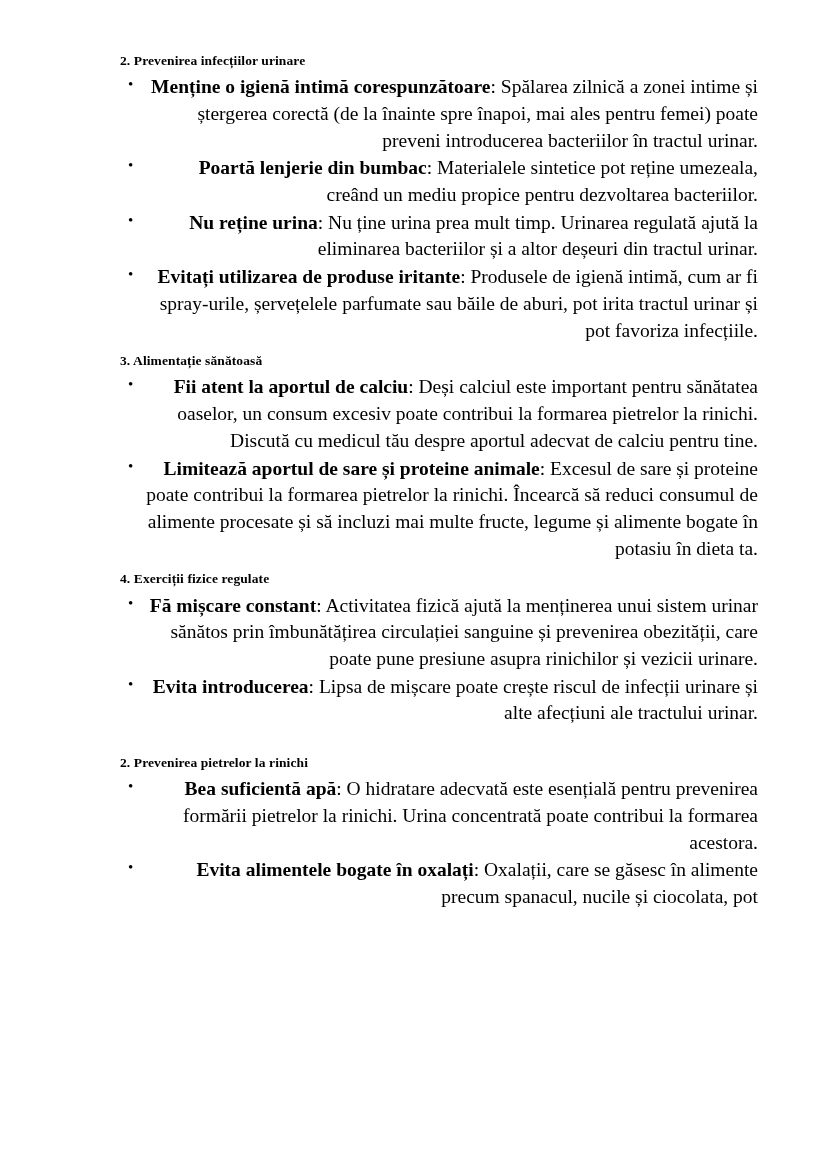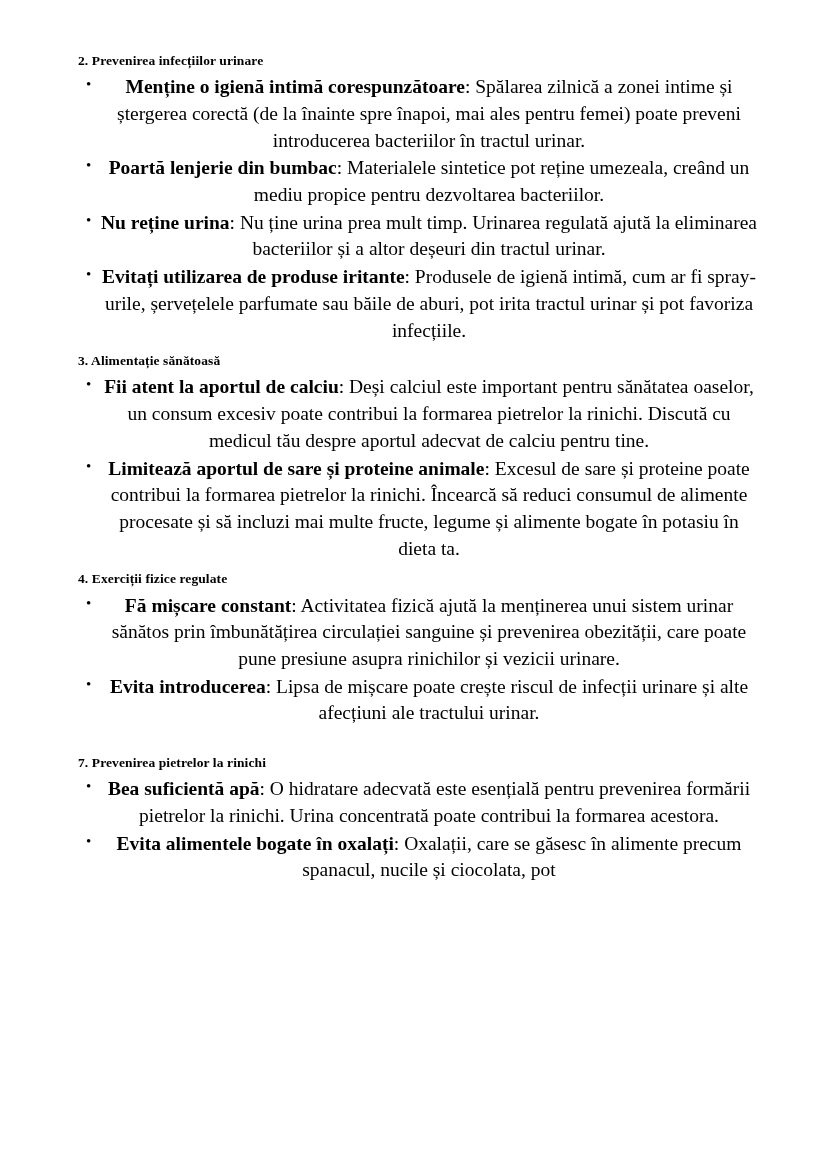--- a/index.html
+++ b/index.html
@@ -11,21 +11,21 @@
     width: 828px;
     height: 1171px;
     font-family: "Liberation Serif", serif;
     color: #000000;
     overflow: hidden;
   }
   .page {
     box-sizing: border-box;
     width: 828px;
     height: 1171px;
-    padding: 52px 70px 0 72px;
+    padding: 52px 70px 0 114px;
     position: relative;
   }
   .section {
     margin: 0;
   }
   .section-heading {
     font-family: "Liberation Serif", serif;
     font-weight: bold;
     font-size: 13.5px;
     line-height: 1.35;
@@ -36,21 +36,21 @@
     list-style: none;
     margin: 0;
     padding: 0;
   }
   .bullet {
     position: relative;
     padding-left: 28px;
     font-size: 19.5px;
     line-height: 1.37;
     margin-bottom: 1px;
-    text-align: center;
+    text-align: right;
   }
   .bullet::before {
     content: "\2022";
     position: absolute;
     left: 14px;
     top: -1px;
     font-size: 15px;
     line-height: 1.5;
   }
   .bullet .lead {
@@ -106,21 +106,21 @@
       </li>
       <li class="bullet">
         <span class="lead">Evita introducerea</span><span>: Lipsa de mișcare poate crește riscul de infecții urinare și alte afecțiuni ale tractului urinar.</span>
       </li>
     </ul>
   </div>
 
   <div class="gap-large"></div>
 
   <div class="section">
-    <div class="section-heading">7. Prevenirea pietrelor la rinichi</div>
+    <div class="section-heading">2. Prevenirea pietrelor la rinichi</div>
     <ul class="bullets">
       <li class="bullet">
         <span class="lead">Bea suficientă apă</span><span>: O hidratare adecvată este esențială pentru prevenirea formării pietrelor la rinichi. Urina concentrată poate contribui la formarea acestora.</span>
       </li>
       <li class="bullet">
         <span class="lead">Evita alimentele bogate în oxalați</span><span>: Oxalații, care se găsesc în alimente precum spanacul, nucile și ciocolata, pot</span>
       </li>
     </ul>
   </div>
 

